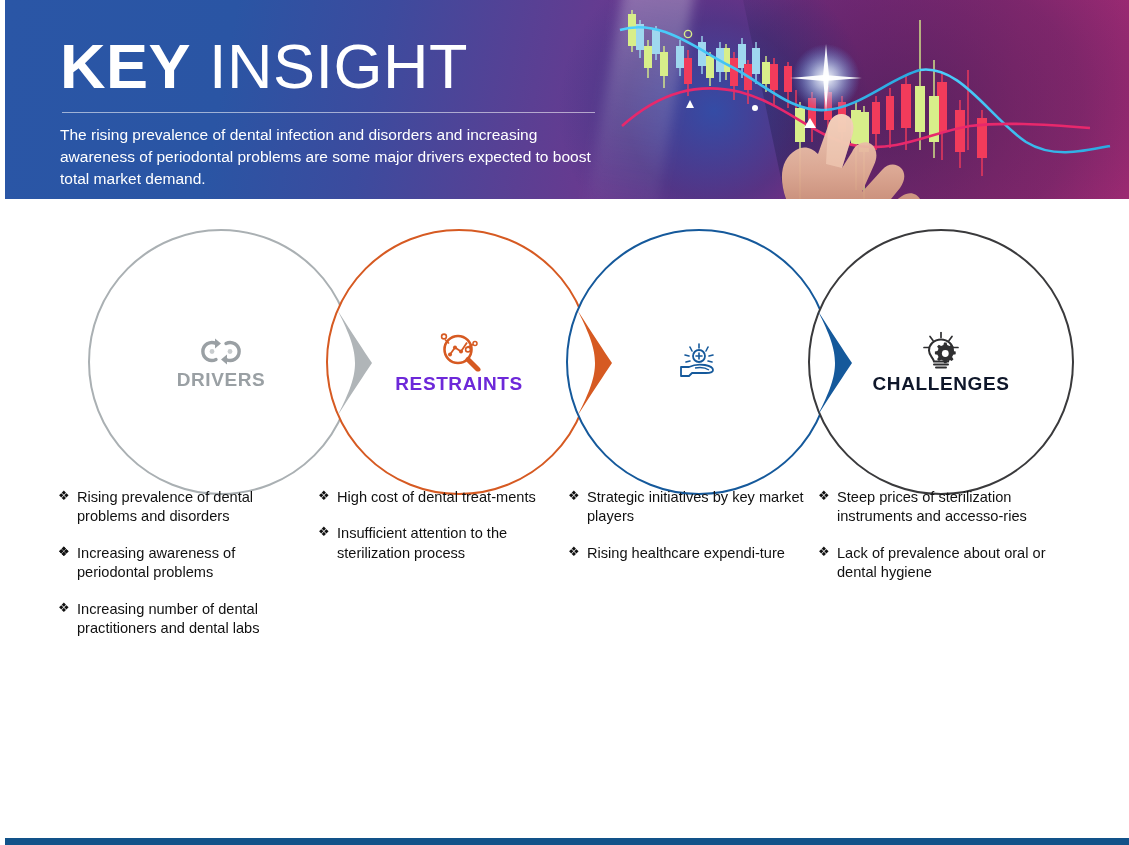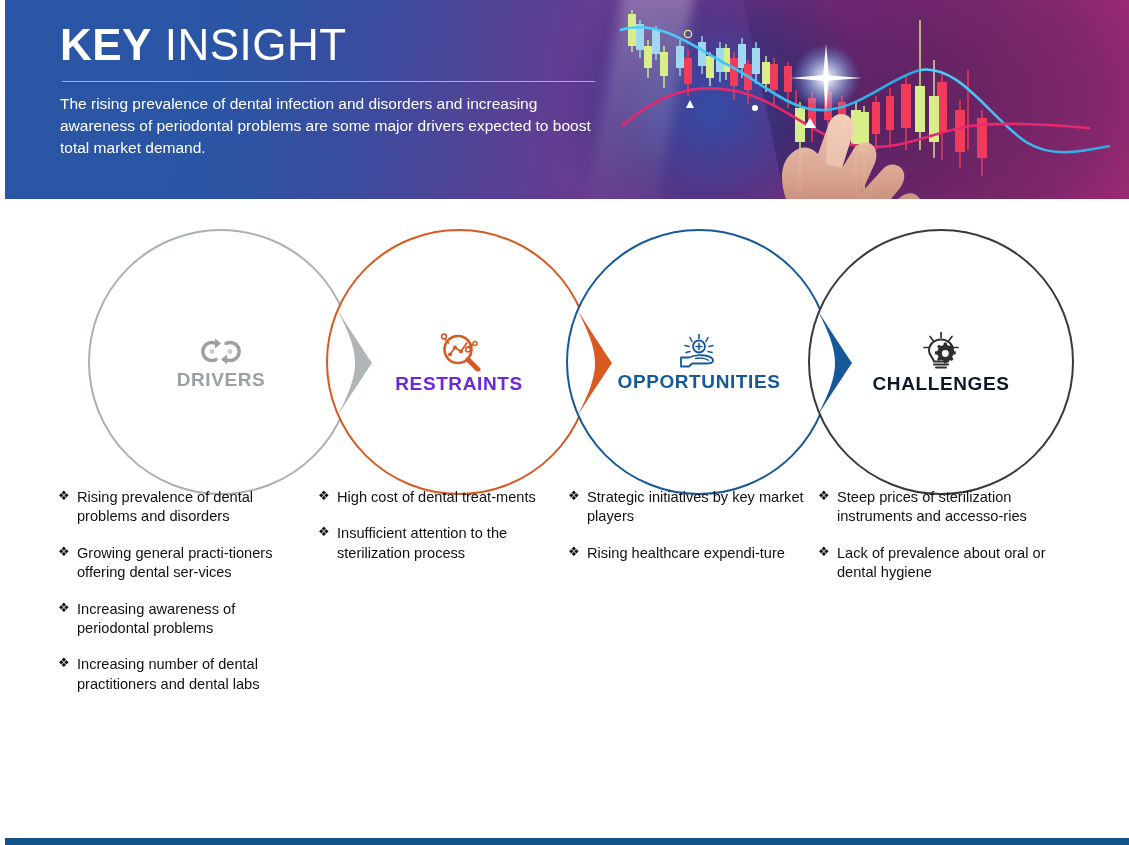--- a/index.html
+++ b/index.html
@@ -32,22 +32,22 @@
   .hdr-beam {
     position:absolute; left:600px; top:-30px; width:70px; height:260px;
     background:linear-gradient(180deg, rgba(255,255,255,.30), rgba(255,255,255,0));
     transform:rotate(10deg); filter:blur(6px); pointer-events:none;
   }
 
   .chart-art { position:absolute; left:585px; top:0; width:544px; height:199px; }
 
   .header-text { position:absolute; left:55px; top:22px; width:560px; z-index:5; }
   .kicker {
-    font-size:44px; line-height:1.06; color:#ffffff;
-    letter-spacing:.5px; white-space:nowrap;
+    font-size:63px; line-height:1.06; color:#ffffff;
+    letter-spacing:.5px; white-space:nowrap;margin-top:11px;
   }
   .kicker b { font-weight:bold; }
   .kicker span.light { font-weight:300; }
   .rule {
     width:533px; height:1px; background:rgba(255,255,255,.55);
     margin:12px 0 11px 2px;
   }
   .subtitle {
     font-size:15.5px; line-height:1.42; color:#ffffff; width:535px;
     font-weight:400;
@@ -284,21 +284,20 @@
           <line x1="10" y1="12" x2="14" y2="13"></line>
           <line x1="38" y1="12" x2="34" y2="13"></line>
           <line x1="11" y1="19" x2="15" y2="18"></line>
           <line x1="37" y1="19" x2="33" y2="18"></line>
         </g>
         <circle cx="24" cy="13" r="6" fill="none" stroke="#15599b" stroke-width="1.8"></circle>
         <path d="M24,10 L24,16 M21,13 L27,13" stroke="#15599b" stroke-width="1.6" stroke-linecap="round"></path>
         <path d="M6,24 L14,24 C18,22 24,21 30,22 C35,23 38,25 38,27 C38,29 35,30 31,30 L17,30 L14,33 L6,33 Z" fill="none" stroke="#15599b" stroke-width="1.8" stroke-linejoin="round"></path>
         <path d="M20,25 C25,24 31,25 34,27" fill="none" stroke="#15599b" stroke-width="1.4"></path>
       </svg>
-      <div class="lbl" style="color:#15599b">OPPORTUNITIES</div>
     </div>
   </div>
   <svg class="arrow" style="left:816px" width="38" height="104" viewBox="0 0 38 104">
     <path d="M2,0 C16,22 28,40 36,52 C28,64 16,82 2,104 C14,80 19,66 19,52 C19,38 14,24 2,0 Z" fill="#15599b"></path>
   </svg>
 
   <div class="stage" style="left:808px">
     <div class="circ" style="border-color:#3a3a3c"></div>
     <div class="inner">
       <svg class="ico" width="46" height="40" viewBox="0 0 46 40">
@@ -320,21 +319,21 @@
       <div class="lbl" style="color:#0f172a">CHALLENGES</div>
     </div>
   </div>
 </div>
 
 <div class="cols">
 
   <div class="col" style="left:58px; width:246px">
     <ul>
       <li><span class="bull">❖</span><span>Rising prevalence of dental problems and disorders</span></li>
-      <li><span class="bull">❖</span><span>Growing general practi-tioners offering dental ser-vices</span></li>
+      <li><span class="bull">❖</span></li>
       <li><span class="bull">❖</span><span>Increasing awareness of periodontal problems</span></li>
       <li><span class="bull">❖</span><span>Increasing number of dental practitioners and dental labs</span></li>
     </ul>
   </div>
 
   <div class="col" style="left:318px; width:246px">
     <ul>
       <li><span class="bull">❖</span><span>High cost of dental treat-ments</span></li>
       <li><span class="bull">❖</span><span>Insufficient attention to the sterilization process</span></li>
     </ul>

